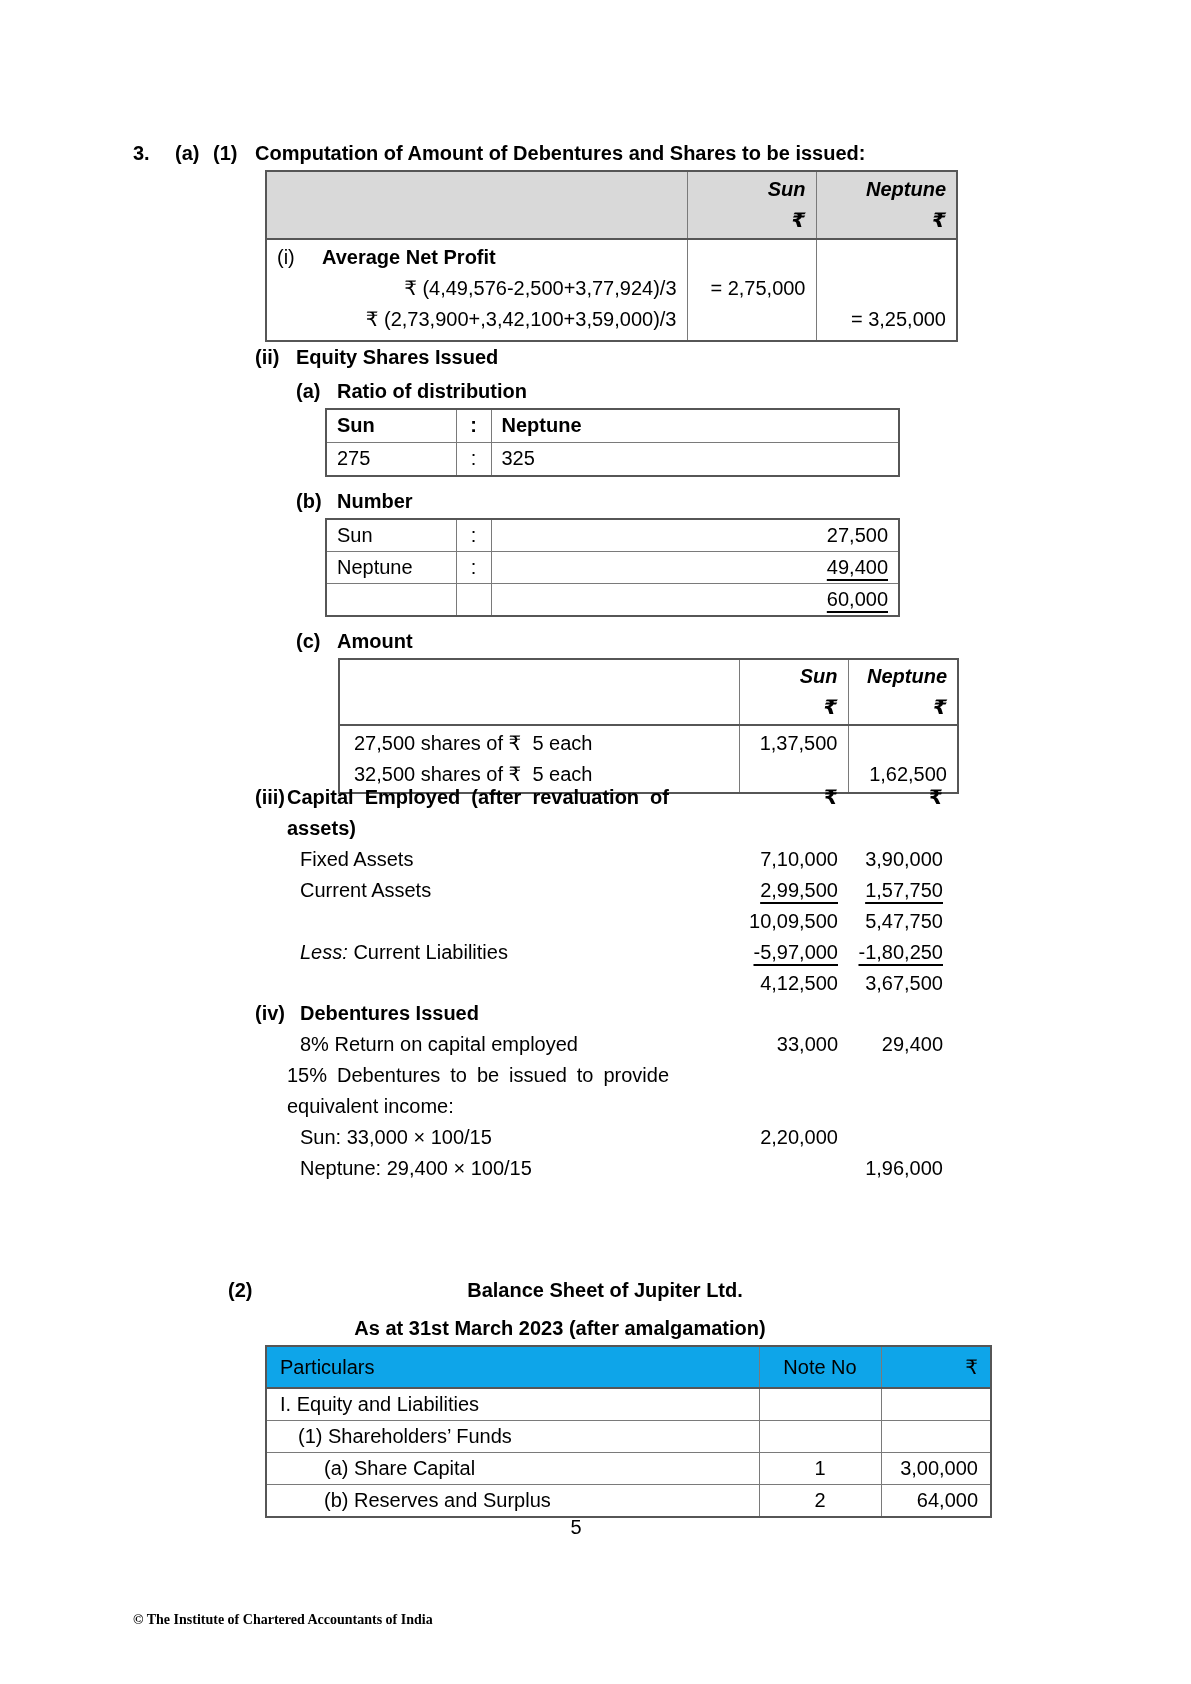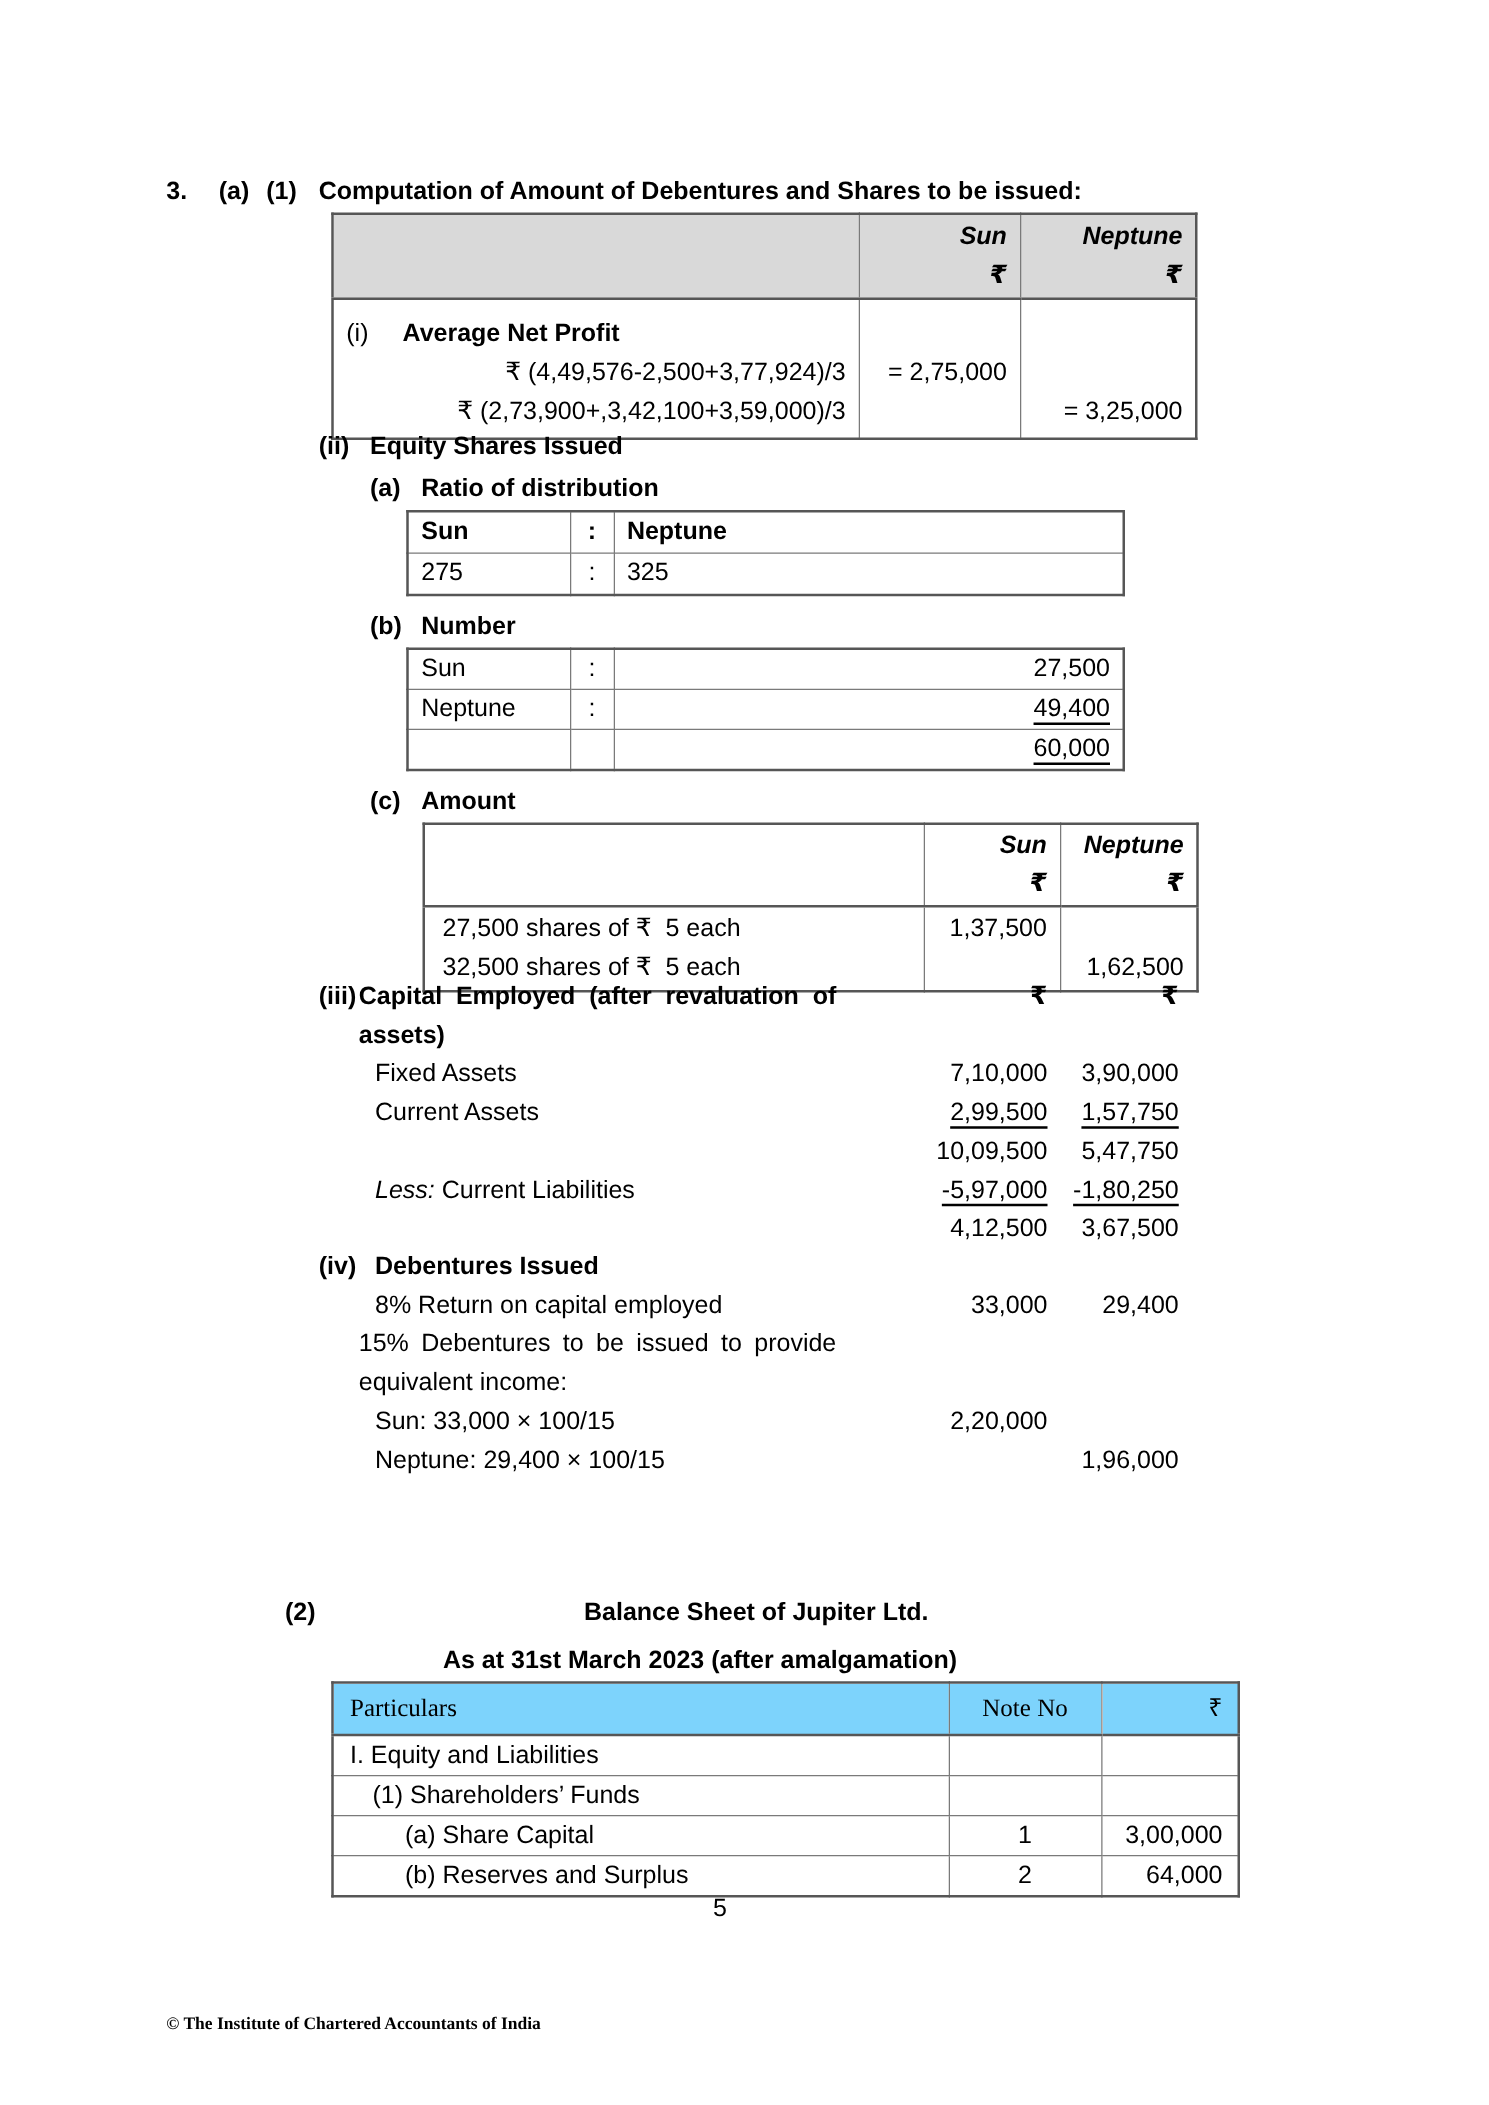--- a/index.html
+++ b/index.html
@@ -17,21 +17,21 @@
   .u { text-decoration:underline; text-underline-offset:5px; text-decoration-thickness:1.5px; }
   .flexrow { display:flex; }
 
   
   table.doc { border-collapse:collapse; position:absolute; table-layout:fixed; }
   table.doc td { padding:0 10px; vertical-align:top; border:1px solid #7a7a7a; overflow:hidden; }
   table.doc { border:2px solid #565656; }
 
   
   .t1 .head td { background:#d9d9d9; border-bottom:2.5px solid #565656; padding-top:2px; padding-bottom:2px; }
-  .t1 .body td { padding-top:12px; padding-bottom:5px; }
+  .t1 .body td { padding-top:2px; padding-bottom:5px; }
   .t1 .no-col { display:inline-block; width:45px; padding-left:10px; }
   .t1 .calc { margin-left:55px;text-align:right; }
 
   
   .rt td { height:32px; }
   .nt td { height:31px; }
 
   
   .at .head td { border-bottom:2.5px solid #565656; padding-top:1px; padding-bottom:1px; }
   .at .body td { padding-top:2px; padding-bottom:2px; }
@@ -43,21 +43,21 @@
   .srow2 { position:relative; height:62px; }
   .s-no { position:absolute; left:0; top:0; }
   .s-lbl { margin-left:45px; }
   .colsun { position:absolute; right:119px; top:0; white-space:nowrap; }
   .colnep { position:absolute; right:14px; top:0; white-space:nowrap; }
   .jblock { margin-left:32px; width:382px; }
   .jl { text-align:justify; text-align-last:justify; }
 
   
   .bs { border-bottom:none; }
-  .bs .head td { background:#7dd3fc; height:40px; border-bottom:2.5px solid #565656; vertical-align:middle;font-family:Liberation Serif, serif; }
+  .bs .head td { background:#0ea5e9; height:40px; border-bottom:2.5px solid #565656; vertical-align:middle; }
   .bs .brow td { height:31px; }
   .bs tr.last td { border-bottom:none; }
   .ind0 { padding-left:13px !important; }
   .ind1 { padding-left:31px !important; }
   .ind2 { padding-left:57px !important; }
   .bs td.amt { padding-right:12px; }
 
   .footer {
     position:absolute; left:133px; top:1604px;
     font-family:"Liberation Serif","DejaVu Serif",serif; font-weight:bold; font-size:14px;

